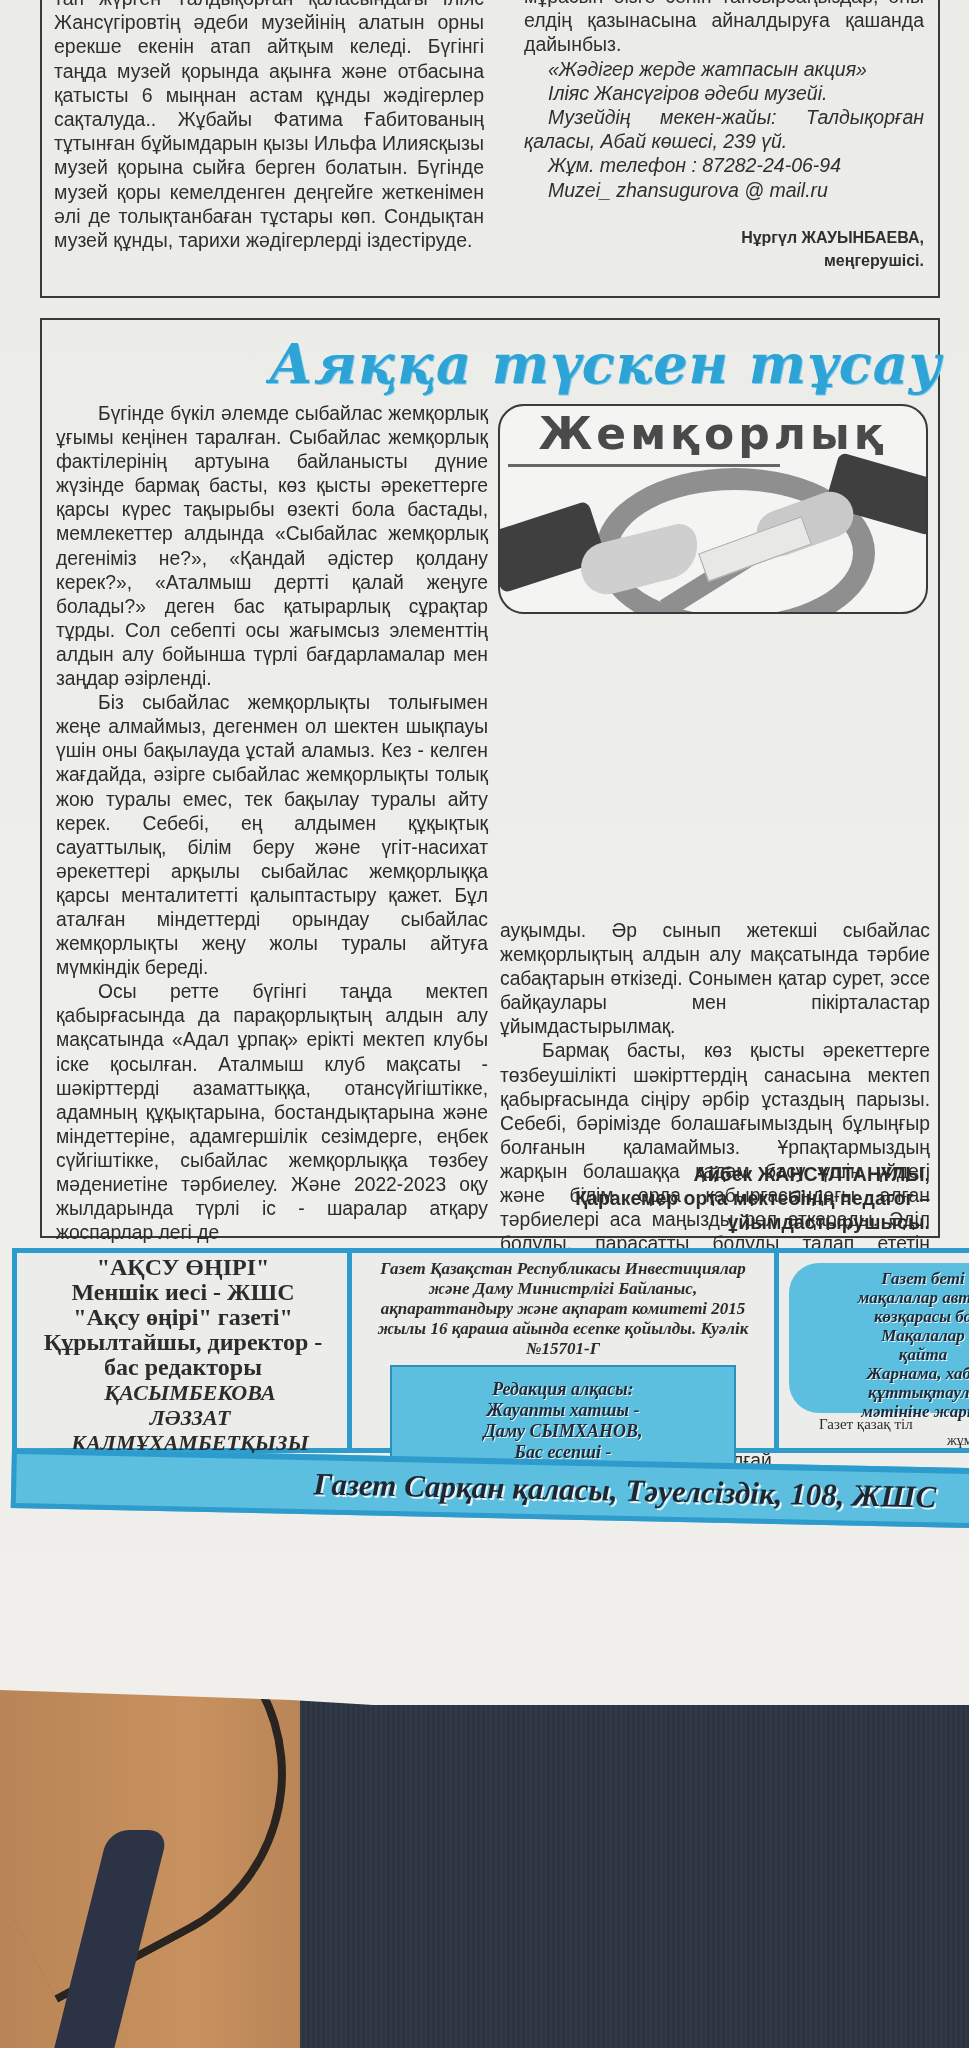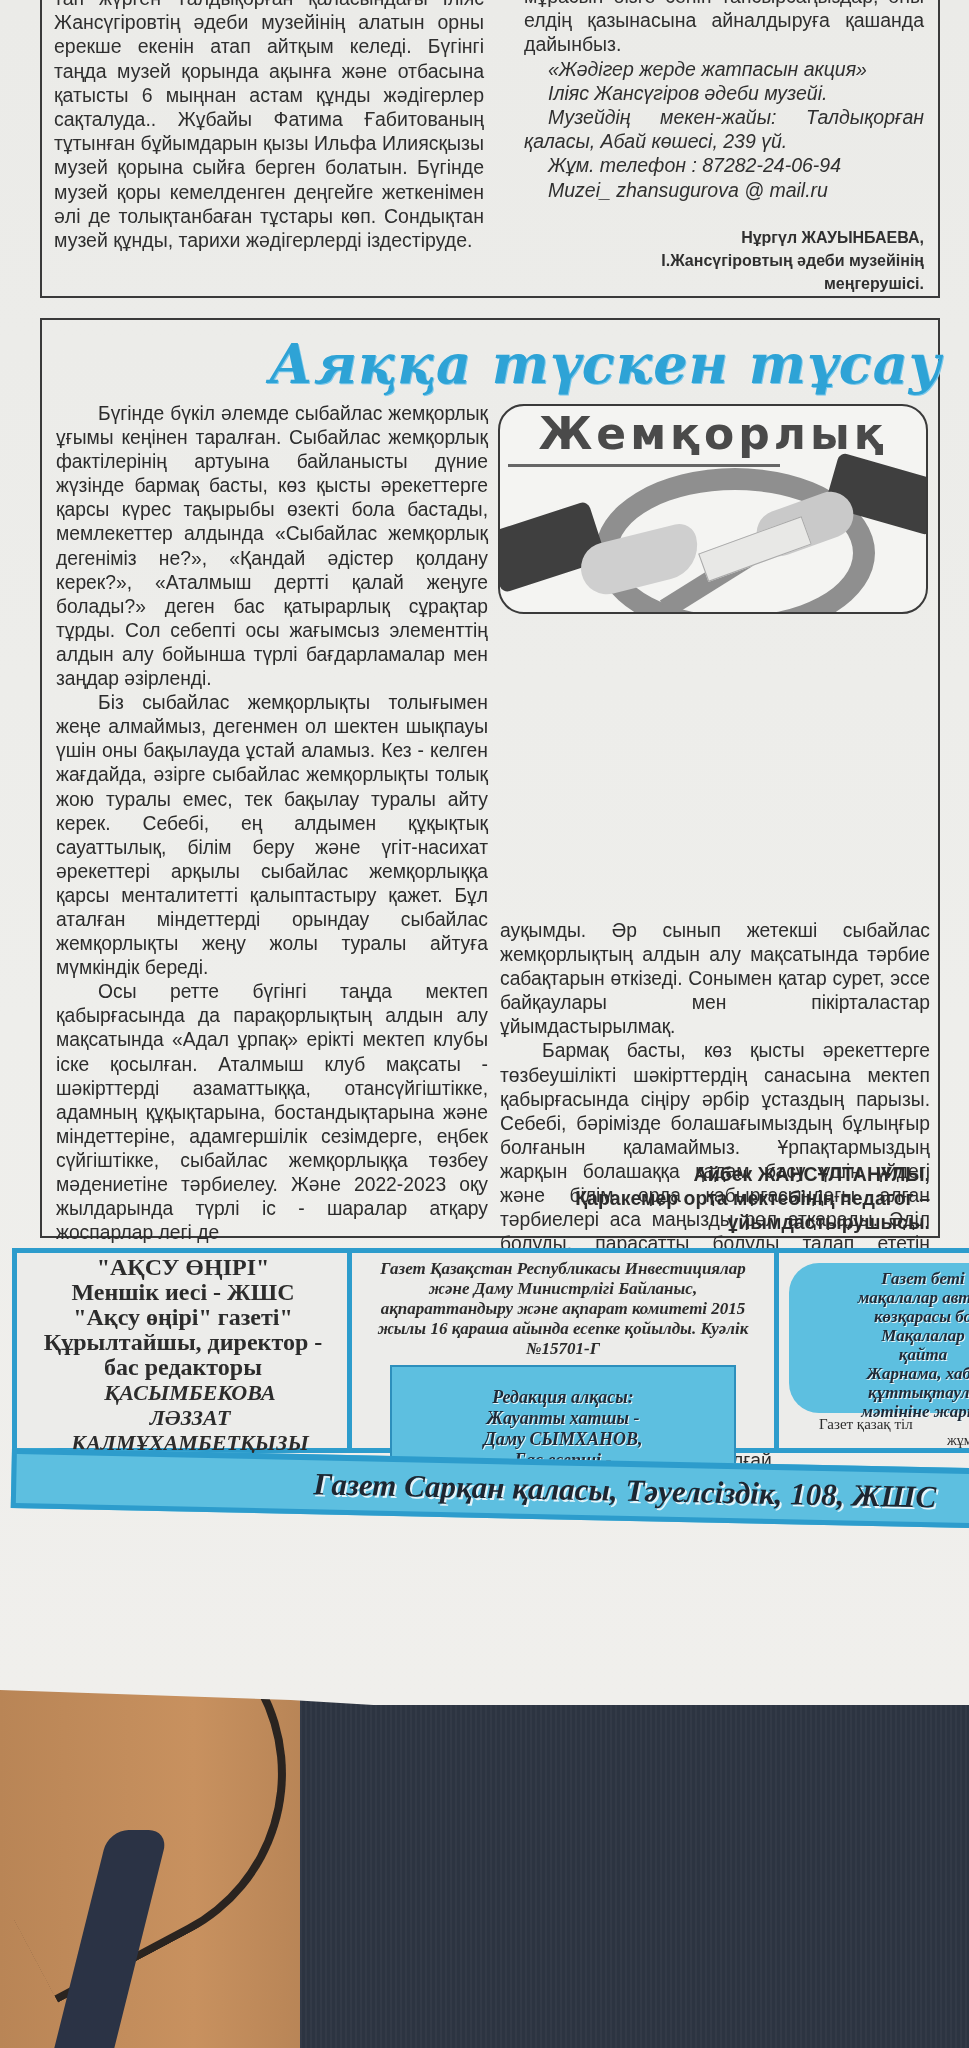--- a/index.html
+++ b/index.html
@@ -129,21 +129,21 @@
     position: absolute; border: 5px solid #2d9ccc; background: #ececea;
     text-align: center; color: #2c2c2c; font-family: "Liberation Serif", serif;
   }
   .mh-box.owner { left: 0; top: 0; width: 342px; height: 205px; padding-top: 2px; }
   .owner .o-line { font-weight: bold; font-size: 24px; line-height: 25px; }
   .owner .o-name { font-weight: bold; font-style: italic; font-size: 22px; line-height: 25px; padding-left: 14px; }
   .mh-box.reg { left: 335px; top: 0; width: 432px; height: 205px; padding: 6px 10px 0; }
   .reg .r-text { font-style: italic; font-weight: bold; font-size: 17px; line-height: 20px; text-align: center; }
   .reg .board {
     margin: 6px auto 0; width: 346px; height: 116px; background: #5dbfe0;
-    border: 2px solid #2d8fbc; padding-top: 20px;
+    border: 2px solid #2d8fbc; padding-top: 12px;
   }
   .board .b-line { font-style: italic; font-weight: bold; font-size: 18px; line-height: 21px; color: #1e2a38; text-shadow: 1px 1px 0 #e7f6fb; }
   .mh-box.note { left: 762px; top: 0; width: 240px; height: 205px; padding: 10px 0 0 10px; overflow: hidden; }
   .note .n-panel {
     width: 260px; height: 150px; background: #5dbfe0; border-radius: 30px 0 0 30px;
     padding: 6px 0 0 8px; text-align: center;
   }
   .n-panel .n-line { font-style: italic; font-weight: bold; font-size: 17px; line-height: 19px; color: #1e2a38; white-space: nowrap; text-shadow: 1px 1px 0 #e7f6fb; }
   .note .n-foot { font-size: 15px; line-height: 18px; white-space: nowrap; text-align: left; padding-left: 30px; margin-top: 2px; }
   .note .n-foot2 { font-size: 14px; line-height: 16px; white-space: nowrap; text-align: right; padding-right: 20px; }
@@ -172,21 +172,20 @@
     </div>
     <div class="prev-col right" style="top:-6px;">
       <p>мұрасын бізге сеніп тапсырсаңыздар, оны елдің қазынасына айналдыруға қашанда дайынбыз.</p>
       <p class="italic indent">«Жәдігер жерде жатпасын акция»</p>
       <p class="italic indent">Іліяс Жансүгіров әдеби музейі.</p>
       <p class="italic indent">Музейдің мекен-жайы: Талдықорған қаласы, Абай көшесі, 239 үй.</p>
       <p class="italic indent">Жұм. телефон : 87282-24-06-94</p>
       <p class="italic indent">Muzei_ zhansugurova @ mail.ru</p>
       <div style="height:24px;"></div>
       <p class="sig">Нұргүл ЖАУЫНБАЕВА,</p>
-      <p class="sig">І.Жансүгіровтың әдеби музейінің</p>
       <p class="sig">меңгерушісі.</p>
     </div>
   </div>
 
   <div class="article">
     <div class="article-title">Аяққа түскен тұсау</div>
 
     <div class="col col-left">
       <p>Бүгінде бүкіл әлемде сыбайлас жемқорлық ұғымы кеңінен таралған. Сыбайлас жемқорлық фактілерінің артуына байланысты дүние жүзінде бармақ басты, көз қысты әрекеттерге қарсы күрес тақырыбы өзекті бола бастады, мемлекеттер алдында «Сыбайлас жемқорлық дегеніміз не?», «Қандай әдістер қолдану керек?», «Аталмыш дертті қалай жеңуге болады?» деген бас қатырарлық сұрақтар тұрды. Сол себепті осы жағымсыз элементтің алдын алу бойынша түрлі бағдарламалар мен заңдар әзірленді.</p>
       <p>Біз сыбайлас жемқорлықты толығымен жеңе алмаймыз, дегенмен ол шектен шықпауы үшін оны бақылауда ұстай аламыз. Кез - келген жағдайда, әзірге сыбайлас жемқорлықты толық жою туралы емес, тек бақылау туралы айту керек. Себебі, ең алдымен құқықтық сауаттылық, білім беру және үгіт-насихат әрекеттері арқылы сыбайлас жемқорлыққа қарсы менталитетті қалыптастыру қажет. Бұл аталған міндеттерді орындау сыбайлас жемқорлықты жеңу жолы туралы айтуға мүмкіндік береді.</p>

